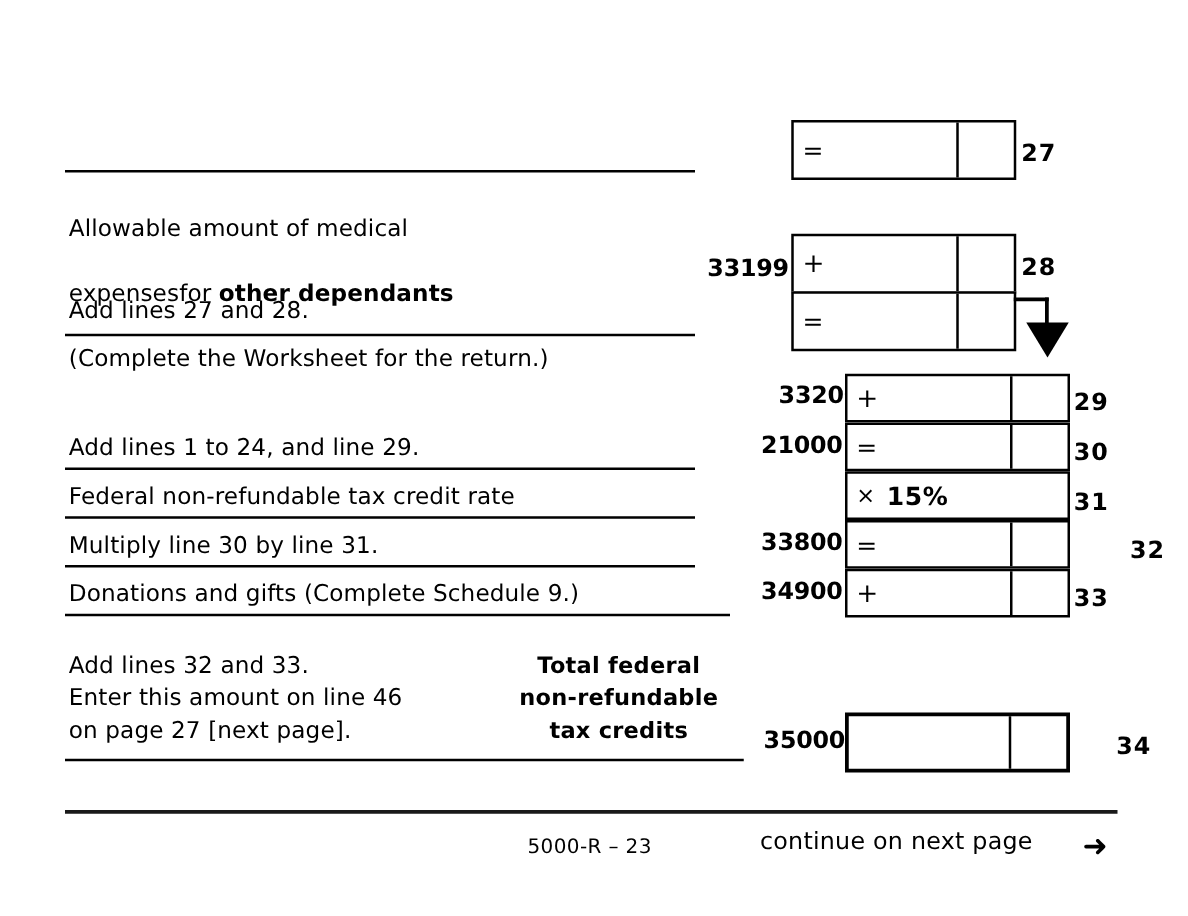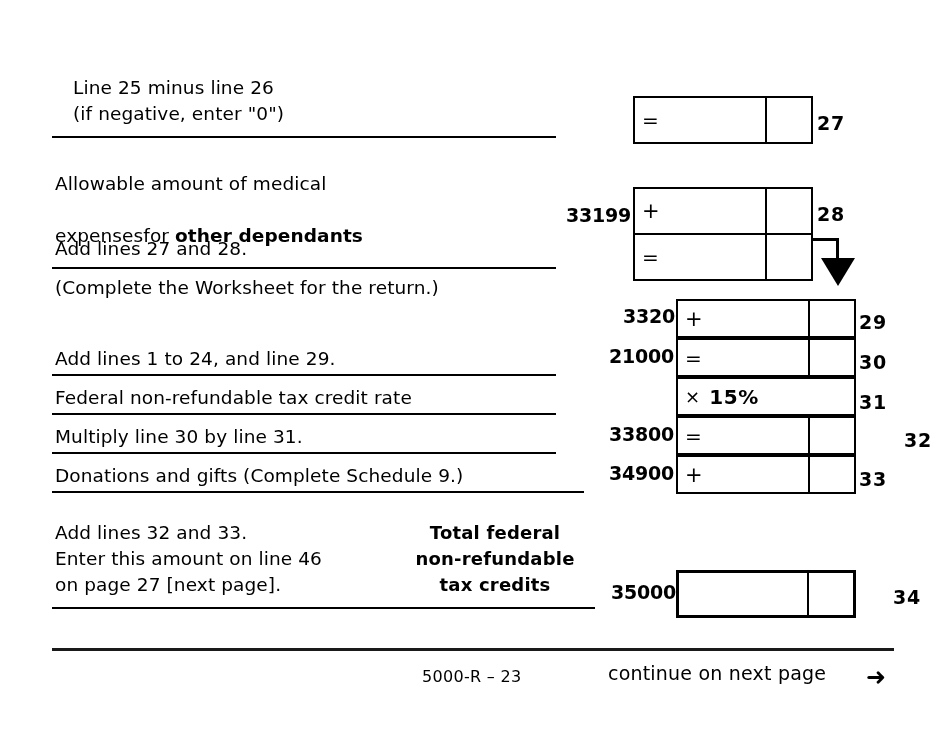--- a/index.html
+++ b/index.html
@@ -156,22 +156,20 @@
     font-size: 24px;
     font-weight: bold;
     line-height: 1;
   }
 </style>
 </head>
 <body>
 
 <div id="page">
 
-  <div class="label" style="left:73px; top:75px; width:470px;">Line 25 minus line 26
-(if negative, enter "0")</div>
   <div class="rule" style="left:52px; top:136px; width:504px;"></div>
 
   <div class="box" style="left:633px; top:96px; width:180px; height:48px;">
     <span class="op op-eq">=</span>
     <span class="divider" style="left:130px;"></span>
   </div>
   <div class="lineno" style="left:817px; top:112px;">27</div>
 
   <div class="label" style="left:55px; top:145px; width:520px;">
     <span>Allowable amount of medical</span><br>

